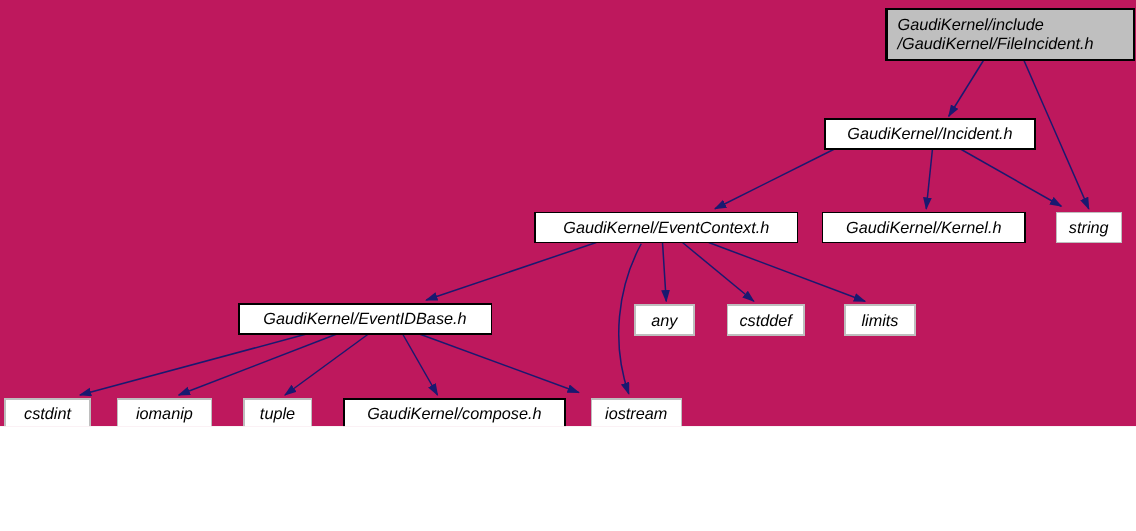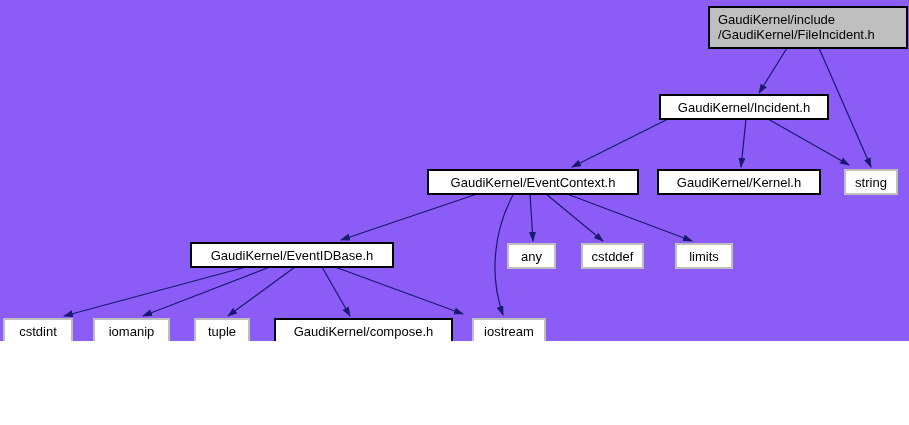--- a/index.html
+++ b/index.html
@@ -5,22 +5,23 @@
   html, body {
     margin: 0;
     padding: 0;
     background: #ffffff;
     font-family: "Liberation Sans", "DejaVu Sans", sans-serif;
   }
   #canvas {
     position: relative;
     width: 909px;
     height: 341px;
-    background: #8b5cf6;
+    background: #be185d;
     overflow: hidden;
+    font-style: italic;
   }
   svg text {
     font-family: "Liberation Sans", "DejaVu Sans", sans-serif;
     font-size: 13px;
     fill: #000000;
   }
   svg .node-rect { shape-rendering: crispEdges; }
 </style>
 </head>
 <body>

